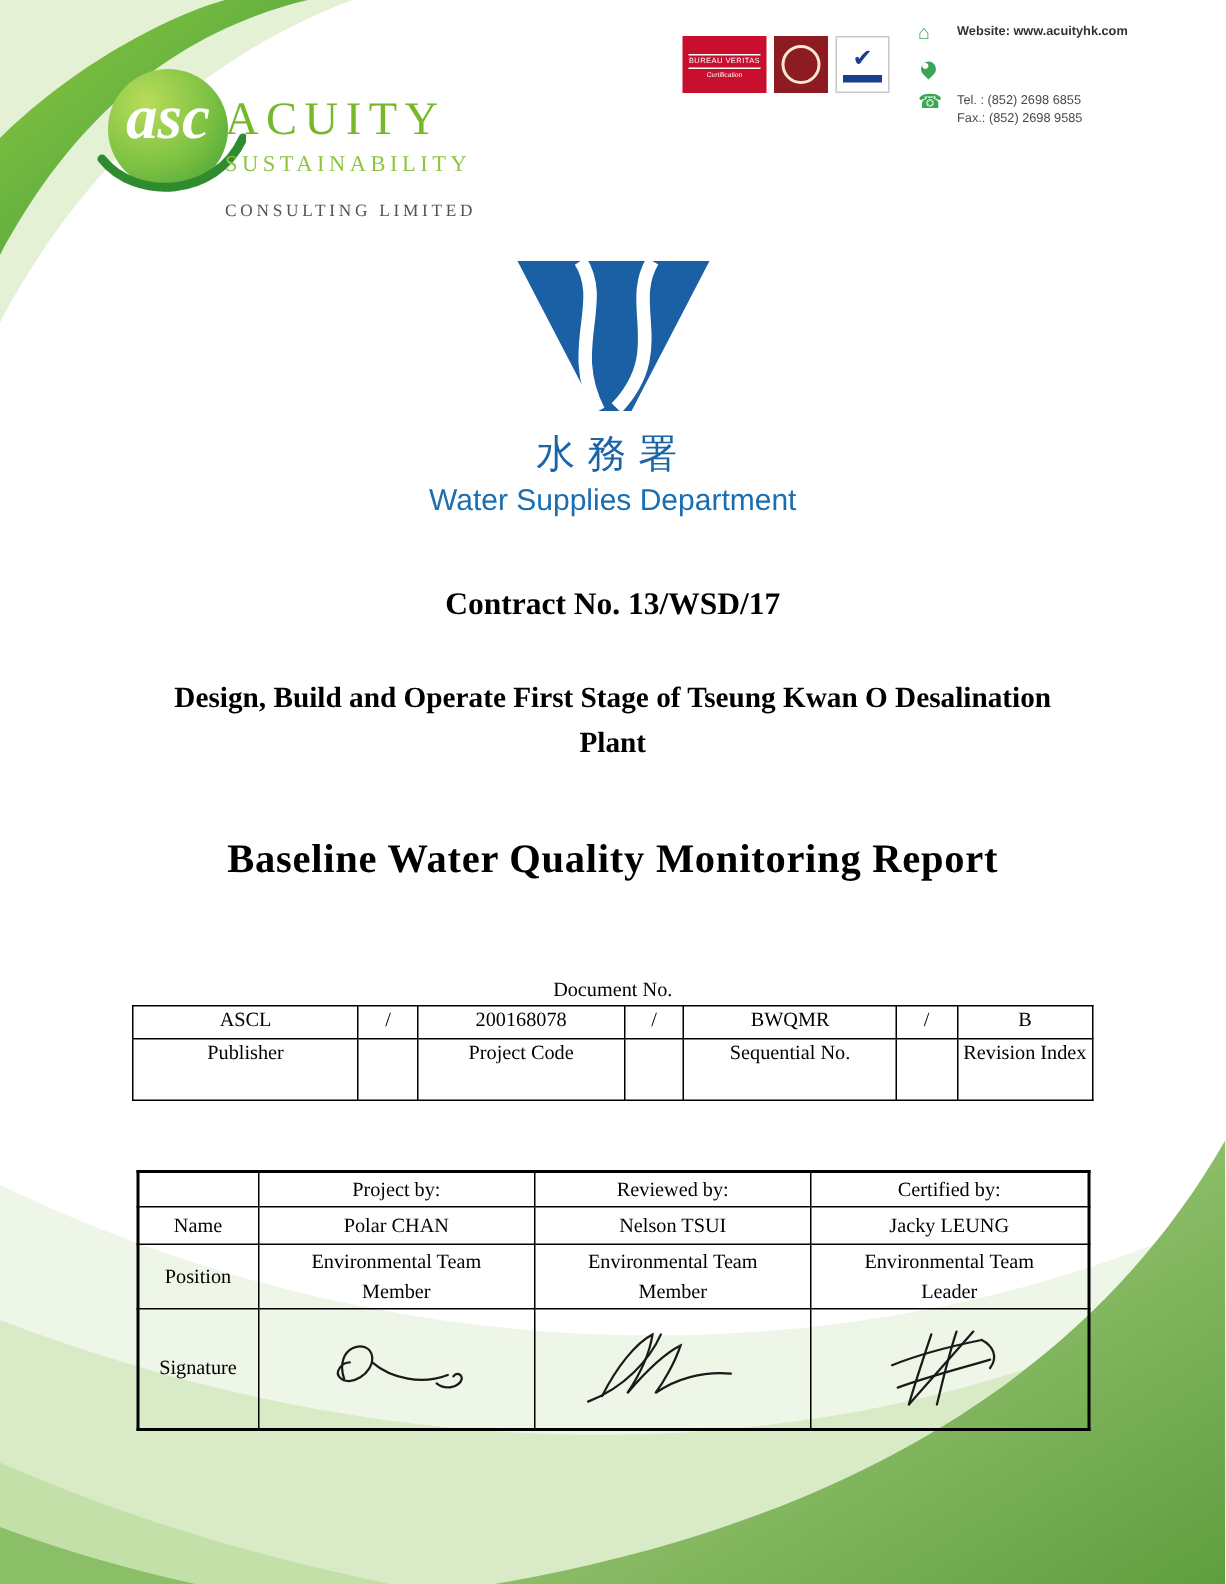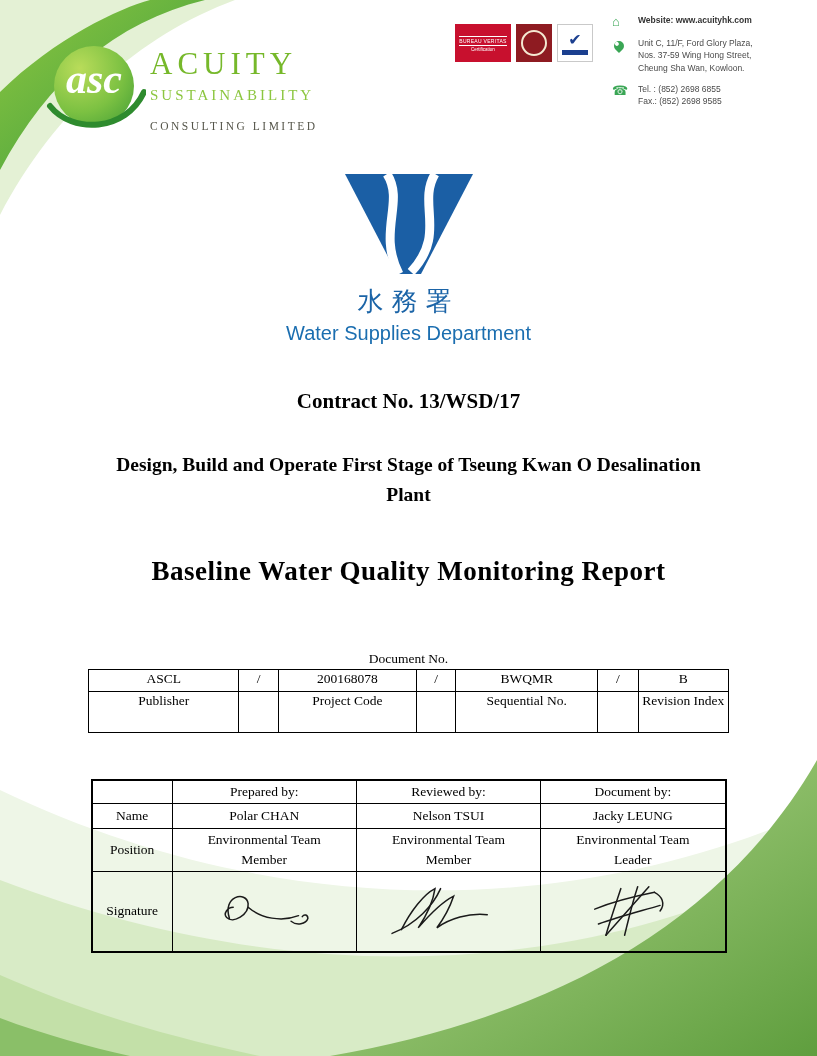--- a/index.html
+++ b/index.html
@@ -2,29 +2,29 @@
 <html><head>
 <meta charset="utf-8">
 <style>
   html,body{margin:0;padding:0;background:#ffffff;}
   .page{position:relative;width:817px;height:1056px;margin:0 auto;background:#fff;overflow:hidden;
         font-family:"Liberation Serif",serif;color:#000;}
   .bg{position:absolute;inset:0;z-index:0;}
   .content{position:relative;z-index:1;width:100%;height:100%;}
 
   
-  .logo-circle{position:absolute;left:50px;top:44px;width:88px;height:88px;}
+  .logo-circle{position:absolute;left:68px;top:44px;width:88px;height:88px;}
   .logo-sphere{position:absolute;left:4px;top:2px;width:80px;height:80px;border-radius:50%;
     background:radial-gradient(circle at 32% 28%,#b9dc5a,#7cc142 55%,#3f9c35);}
   .logo-mono{position:absolute;left:0;top:14px;width:88px;text-align:center;
     font-family:"Liberation Serif",serif;font-style:italic;font-weight:bold;
     font-size:42px;color:#ffffff;line-height:1;}
   .logo-swoosh{position:absolute;left:-6px;top:-4px;}
   .brand-text{position:absolute;left:150px;top:48px;line-height:1;}
-  .brand-name{font-size:31px;letter-spacing:5px;color:#76b82a;font-weight:normal;}
+  .brand-name{font-size:31px;letter-spacing:5px;color:#76b82a;font-weight:normal;margin-top:15px;}
   .brand-line2{font-size:15px;letter-spacing:3px;color:#8cc63f;margin-top:9px;}
   .brand-line3{font-size:11.5px;letter-spacing:2.5px;color:#55554a;margin-top:18px;}
 
   .badges{position:absolute;left:455px;top:24px;display:flex;gap:5px;}
   .badge{height:38px;box-sizing:border-box;}
   .badge-bv{width:56px;background:#c8102e;color:#fff;font-family:"Liberation Sans",sans-serif;
     display:flex;flex-direction:column;align-items:center;justify-content:center;text-align:center;}
   .badge-bv .t1{font-size:5px;letter-spacing:.3px;border-top:1px solid #fff;border-bottom:1px solid #fff;padding:1px 0;margin:1px 2px;}
   .badge-bv .t2{font-size:4.5px;}
   .badge-emblem{width:36px;background:#8e1b21;display:flex;align-items:center;justify-content:center;}
@@ -129,25 +129,20 @@
 
     <div class="contact">
       <div class="contact-row">
         <div class="contact-icon">⌂</div>
         <div><b>Website: www.acuityhk.com</b></div>
       </div>
       <div class="contact-row">
         <div class="contact-icon">
             <div class="pin"></div>
           </div>
-        <div>
-          <div>Unit C, 11/F, Ford Glory Plaza,</div>
-          <div>Nos. 37-59 Wing Hong Street,</div>
-          <div>Cheung Sha Wan, Kowloon.</div>
-        </div>
       </div>
       <div class="contact-row">
         <div class="contact-icon">☎</div>
         <div>
           <div>Tel. : (852) 2698 6855</div>
           <div>Fax.: (852) 2698 9585</div>
         </div>
       </div>
     </div>
 
@@ -188,23 +183,23 @@
           <td></td>
           <td>Revision Index</td>
         </tr>
       </tbody>
         </table>
 
       <table class="sig-table">
         <tbody>
             <tr class="rh">
           <td class="lbl"></td>
-          <td class="val">Prepared by:</td>
+          <td class="val">Project by:</td>
           <td class="val">Reviewed by:</td>
-          <td class="val">Document by:</td>
+          <td class="val">Certified by:</td>
         </tr>
         <tr class="rn">
           <td class="lbl">Name</td>
           <td class="val">Polar CHAN</td>
           <td class="val">Nelson TSUI</td>
           <td class="val">Jacky LEUNG</td>
         </tr>
         <tr class="rp">
           <td class="lbl">Position</td>
           <td class="val">

